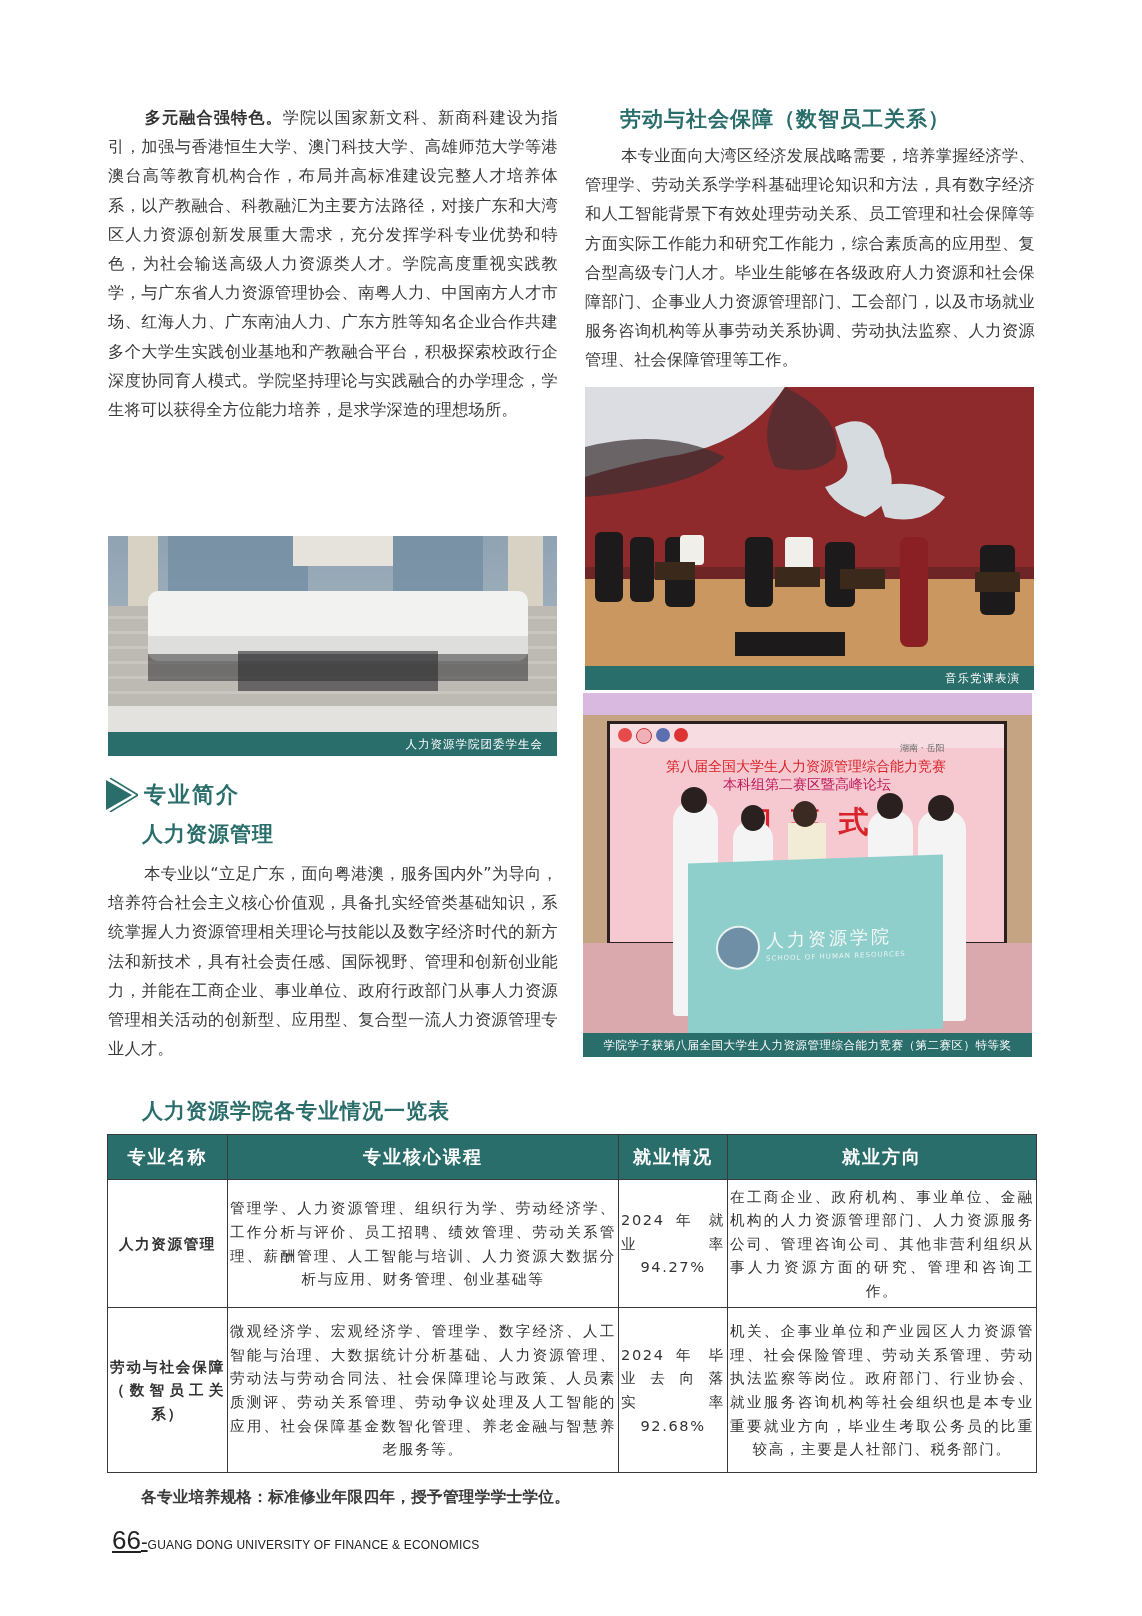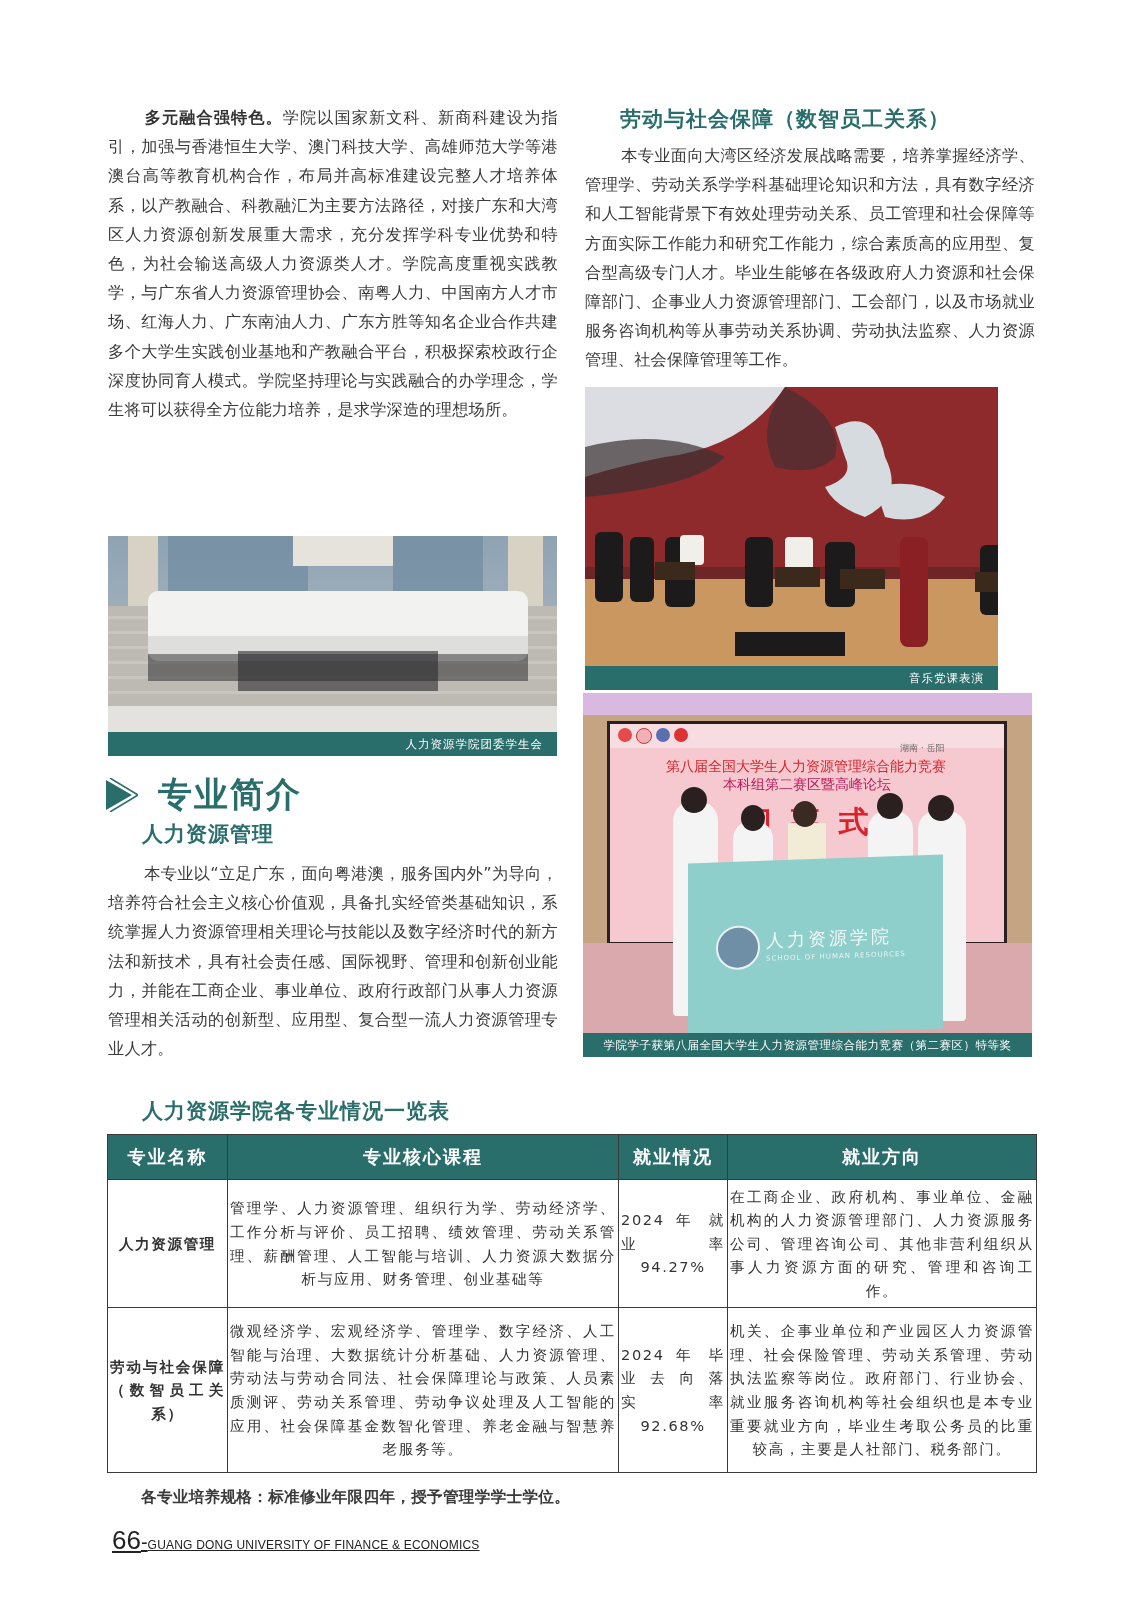--- a/index.html
+++ b/index.html
@@ -16,21 +16,21 @@
   .caption-bar.center { text-align: center; padding-right: 0; letter-spacing: 0.5px; font-size: 11.5px; }
   table.majors { position: absolute; left: 107px; top: 1134px; width: 929px; border-collapse: collapse; table-layout: fixed; }
   table.majors th { background: #2a6e6c; color: #fff; font-weight: bold; font-size: 18px; height: 42px;
                     border: 1.5px solid #3a3a3a; letter-spacing: 2px; }
   table.majors td { border: 1.5px solid #3a3a3a; font-size: 14.6px; line-height: 23.6px; color: #333;
                     padding: 0 2px; letter-spacing: 1.6px; vertical-align: middle; }
   td.major-name { font-weight: bold; text-align: center; font-size: 15px; }
   td.courses, td.directions { text-align: justify; text-align-last: center; }
   td.employ { text-align: justify; text-align-last: center; }
   .footer-num { font-size: 26px; font-family: "Liberation Sans", sans-serif; color: #222; text-decoration: underline; }
-  .footer-text { font-size: 12px; font-family: "Liberation Sans", sans-serif; color: #222; letter-spacing: 0.2px; text-decoration: underline; }
+  .footer-text { font-size: 12px; font-family: "Liberation Sans", sans-serif; color: #222; letter-spacing: 0.2px; }
 </style>
 </head>
 <body>
 
 <div class="abs" style="left:108px; top:103px; width:450px;">
   <p class="para">
     <span class="indent"></span><strong>多元融合强特色。</strong><span>学院以国家新文科、新商科建设为指引，加强与香港恒生大学、澳门科技大学、高雄师范大学等港澳台高等教育机构合作，布局并高标准建设完整人才培养体系，以产教融合、科教融汇为主要方法路径，对接广东和大湾区人力资源创新发展重大需求，充分发挥学科专业优势和特色，为社会输送高级人力资源类人才。学院高度重视实践教学，与广东省人力资源管理协会、南粤人力、中国南方人才市场、红海人力、广东南油人力、广东方胜等知名企业合作共建多个大学生实践创业基地和产教融合平台，积极探索校政行企深度协同育人模式。学院坚持理论与实践融合的办学理念，学生将可以获得全方位能力培养，是求学深造的理想场所。</span>
   </p>
 </div>
 
@@ -66,34 +66,34 @@
     <rect x="130" y="115" width="200" height="40" fill="#2b2b2f" opacity="0.6"></rect>
   </svg>
   <div class="caption-bar">人力资源学院团委学生会</div>
 </div>
 
 <div class="abs" style="left:106px; top:775px; height:40px; display:flex; align-items:center;">
   <svg width="32" height="34" viewBox="0 0 32 34">
     <polygon points="0,2 0,32 26,17" fill="#2a6e6c"></polygon>
     <polyline points="4,0 32,17 4,34" fill="none" stroke="#2a6e6c" stroke-width="1.5"></polyline>
   </svg>
-  <span class="heading" style="font-size:34px; margin-left:20px; letter-spacing:2px;">专业简介</span>
+  <span class="heading" style="font-size:22px; margin-left:6px; letter-spacing:2px;">专业简介</span>
 </div>
 <div class="abs heading" style="left:142px; top:820px; font-size:21px; letter-spacing:1px;">人力资源管理</div>
 
 <div class="abs" style="left:108px; top:859px; width:450px;">
   <p class="para"><span class="indent"></span><span>本专业以“立足广东，面向粤港澳，服务国内外”为导向，培养符合社会主义核心价值观，具备扎实经管类基础知识，系统掌握人力资源管理相关理论与技能以及数字经济时代的新方法和新技术，具有社会责任感、国际视野、管理和创新创业能力，并能在工商企业、事业单位、政府行政部门从事人力资源管理相关活动的创新型、应用型、复合型一流人力资源管理专业人才。</span></p>
 </div>
 
 <div class="abs heading" style="left:620px; top:105px; font-size:21px; letter-spacing:1px;">劳动与社会保障（数智员工关系）</div>
 <div class="abs" style="left:585px; top:141px; width:450px;">
   <p class="para"><span class="indent"></span><span>本专业面向大湾区经济发展战略需要，培养掌握经济学、管理学、劳动关系学学科基础理论知识和方法，具有数字经济和人工智能背景下有效处理劳动关系、员工管理和社会保障等方面实际工作能力和研究工作能力，综合素质高的应用型、复合型高级专门人才。毕业生能够在各级政府人力资源和社会保障部门、企事业人力资源管理部门、工会部门，以及市场就业服务咨询机构等从事劳动关系协调、劳动执法监察、人力资源管理、社会保障管理等工作。</span></p>
 </div>
 
-<div class="photo" style="left:585px; top:387px; width:413px; height:303px;">
+<div class="photo" style="left:585px; top:387px; width:449px; height:303px;">
   <svg width="449" height="279" viewBox="0 0 449 279">
     <rect width="449" height="279" fill="#8e2a2c"></rect>
     <path d="M0,0 L200,0 Q160,60 80,70 Q30,80 0,90 Z" fill="#dcdde2"></path>
     <path d="M0,60 Q80,40 140,70 Q110,100 0,110 Z" fill="#3a3133" opacity="0.7"></path>
     <path d="M200,0 Q260,30 250,70 Q230,90 190,80 Q170,40 200,0 Z" fill="#3a3133" opacity="0.6"></path>
     <path d="M250,40 Q290,20 300,70 Q320,110 280,130 Q250,120 240,100 Q270,90 260,70 Z" fill="#d6dbe0"></path>
     <path d="M290,100 Q330,90 360,110 Q340,140 300,130 Z" fill="#d6dbe0"></path>
     <rect x="0" y="190" width="449" height="89" fill="#c9975f"></rect>
     <rect x="0" y="180" width="449" height="12" fill="#6e2526"></rect>
     <g fill="#1d1a1b">

